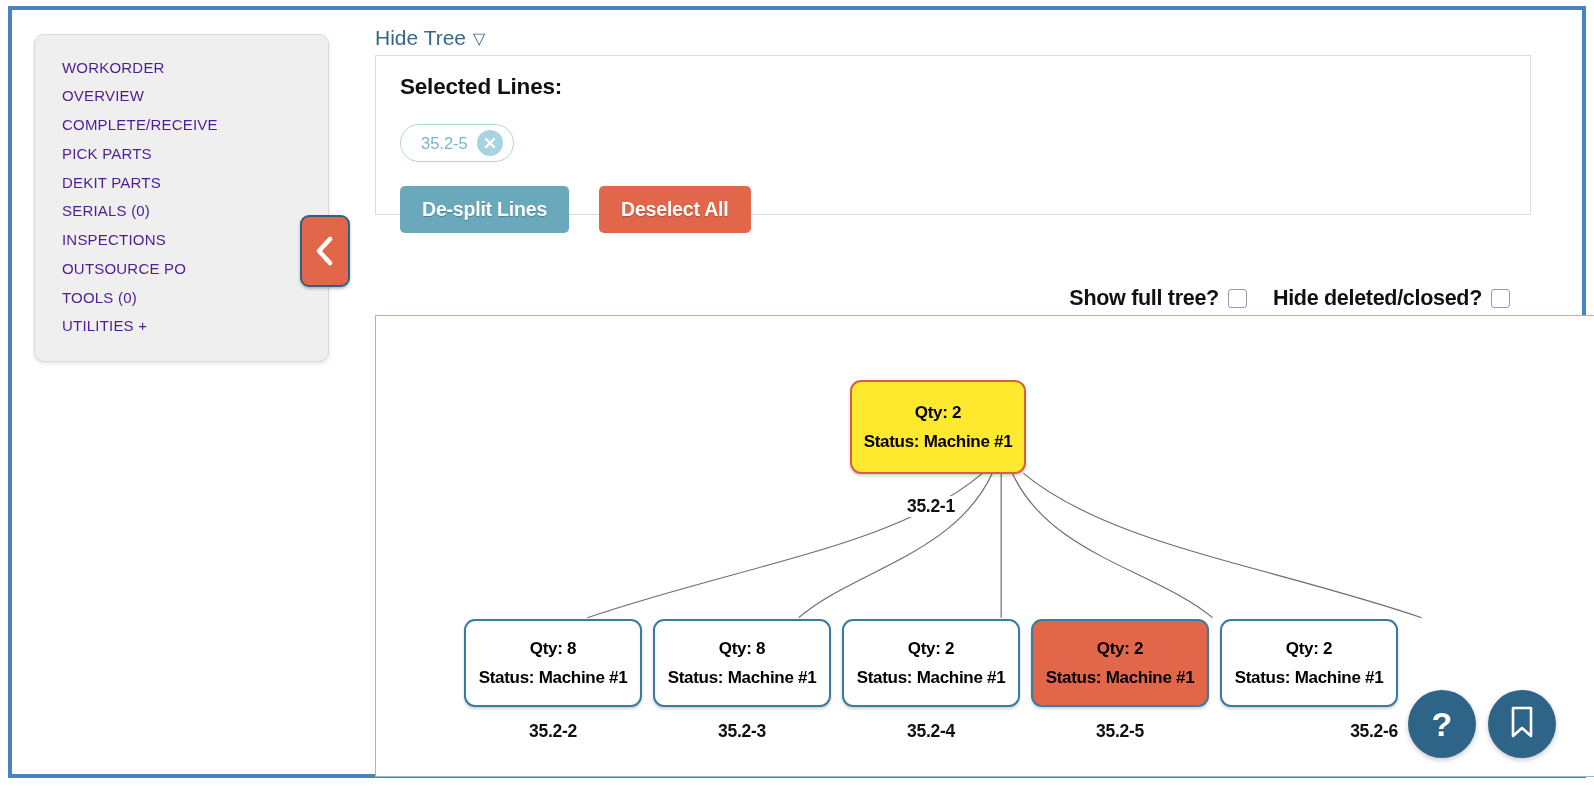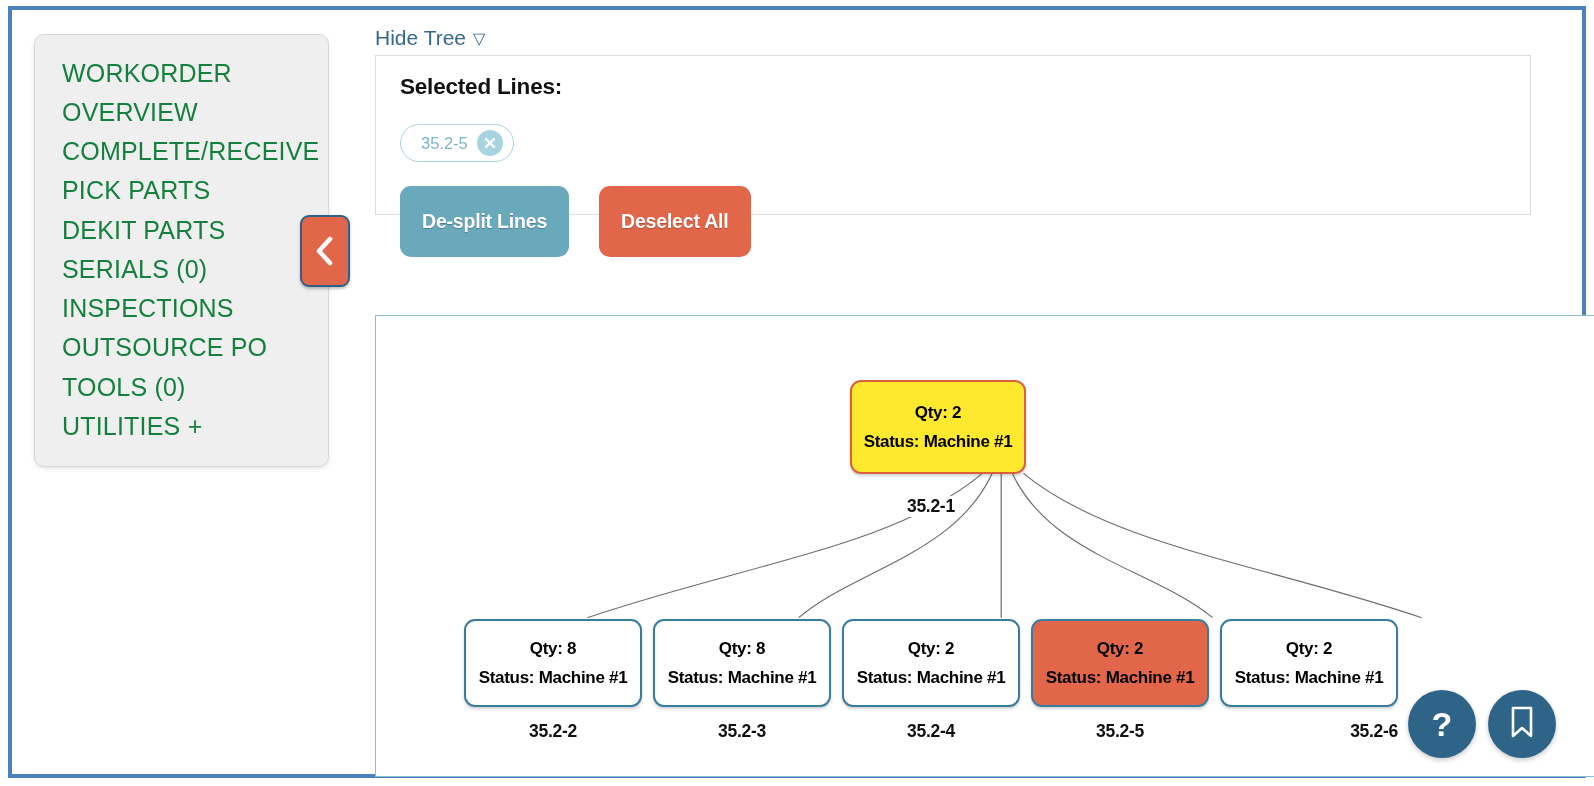--- a/index.html
+++ b/index.html
@@ -21,22 +21,22 @@
     position: absolute;
     left: 22px; top: 24px;
     width: 295px;
     background: #efefef;
     border: 1px solid #d8d8d8;
     border-radius: 10px;
     box-shadow: 0 2px 4px rgba(0,0,0,0.10);
     padding: 18px 0 20px 0;
   }
   .nav-item {
-    font-size: 25px;
-    color: #15803d;
+    font-size: 15px;
+    color: #4c1d95;
     letter-spacing: 0.2px;
     padding: 6.5px 0 6.5px 27px;
     line-height: 1.05;
     cursor: pointer;
     white-space: nowrap;
   }
   
   #collapse-handle {
     position: absolute;
     left: 288px; top: 205px;
@@ -87,26 +87,26 @@
   .chip-label { font-size: 16.5px; color: #7ab6c9; }
   .chip-x {
     width: 26px; height: 26px; border-radius: 50%;
     background: #a8d3e0;
     display: flex; align-items: center; justify-content: center;
     cursor: pointer;
   }
   #btn-row { margin-top: 24px; display: flex; gap: 15px; }
   .action-btn {
     border: none;
-    border-radius: 11px;
+    border-radius: 5px;
     color: #ffffff;
     font-size: 19.5px;
     font-weight: bold;
     font-family: "Liberation Sans", sans-serif;
-    padding: 24px 22px;
+    padding: 12px 22px;
     cursor: pointer;
     text-shadow: 0 1px 1px rgba(0,0,0,0.25);
     letter-spacing: -0.2px;
   }
   .btn-teal { background: #6aa8bb; }
   .btn-red  { background: #e2674a; margin-left: 15px; }
   
   #checkbox-row {
     position: absolute;
     right: 72px; top: 276px;
@@ -220,20 +220,30 @@
         </span>
       </div>
     </div>
 
     <div id="btn-row">
       <button class="action-btn btn-teal">De-split Lines</button>
       <button class="action-btn btn-red">Deselect All</button>
     </div>
   </section>
 
+  <div id="checkbox-row">
+    <label class="cb-group">
+      <span class="cb-label">Show full tree?</span>
+      <span class="cb-box"></span>
+    </label>
+    <label class="cb-group">
+      <span class="cb-label">Hide deleted/closed?</span>
+      <span class="cb-box"></span>
+    </label>
+  </div>
 
   <div id="tree-container">
 
     <svg id="tree-svg" viewBox="0 0 1156 462" preserveAspectRatio="none">
 
       <path d="M 545,158 C 470,230 330,250 190,303" stroke="#6f6f6f" stroke-width="1.1" fill="none"></path>
       <path d="M 554,158 C 520,240 430,255 380,303" stroke="#6f6f6f" stroke-width="1.1" fill="none"></path>
       <path d="M 562,158 L 562,303" stroke="#6f6f6f" stroke-width="1.1" fill="none"></path>
       <path d="M 572,158 C 606,240 700,255 752,303" stroke="#6f6f6f" stroke-width="1.1" fill="none"></path>
       <path d="M 582,158 C 660,230 800,250 940,303" stroke="#6f6f6f" stroke-width="1.1" fill="none"></path>

